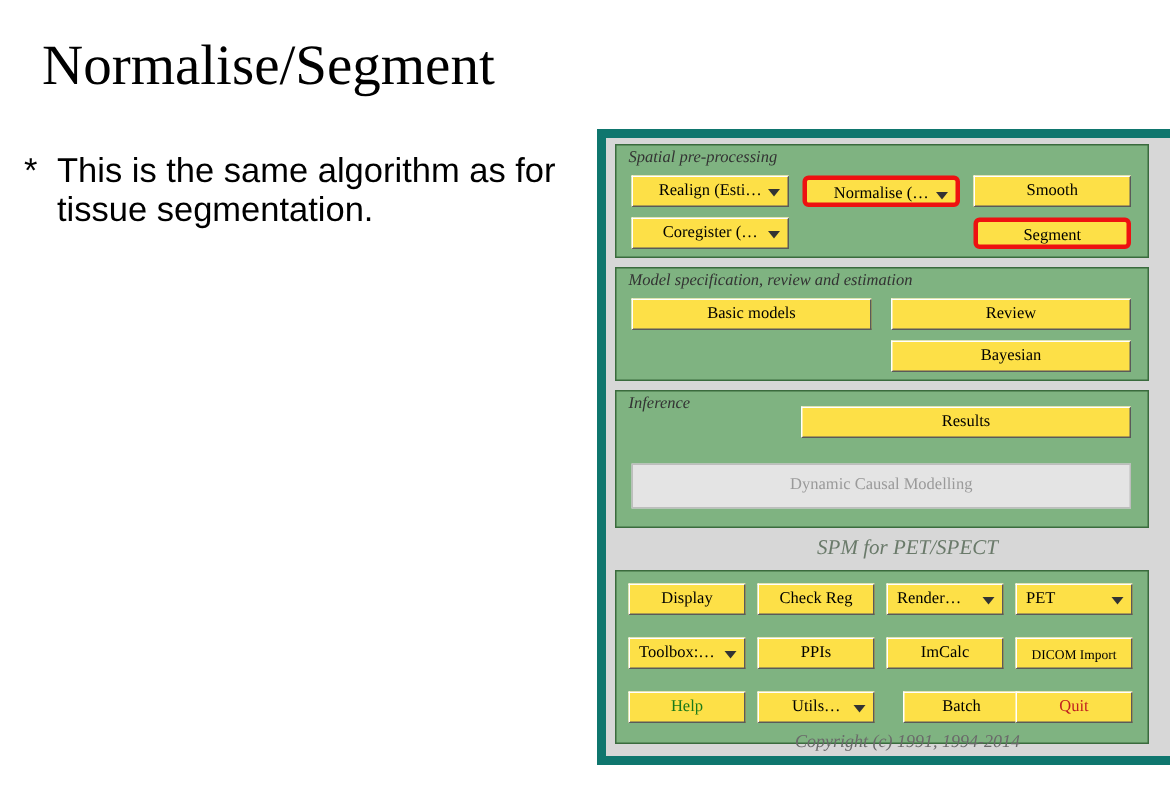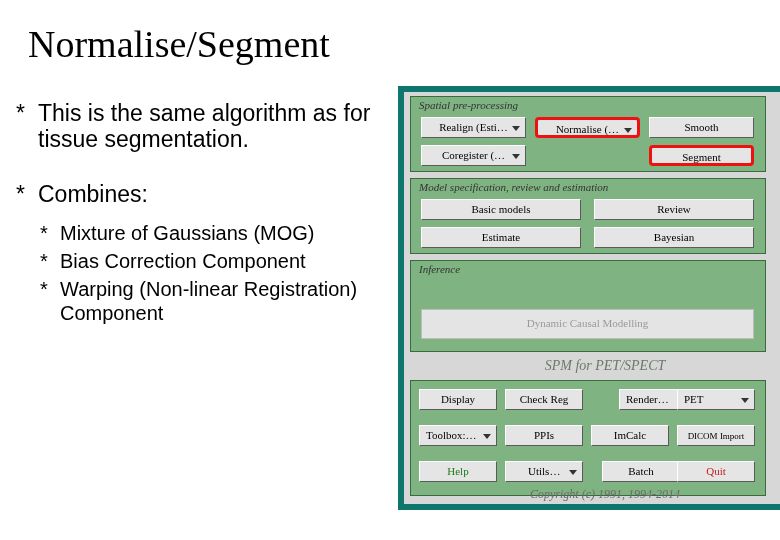--- a/index.html
+++ b/index.html
@@ -10,77 +10,69 @@
   ul.lvl1 { list-style: none; }
   ul.lvl1 > li { position: relative; padding-left: 28px; margin-bottom: 28px; font-size: 23px; line-height: 1.15; }
   ul.lvl1 > li::before { content: "*"; position: absolute; left: 6px; top: 0; font-size: 23px; }
   ul.lvl2 { list-style: none; margin-top: 14px; }
   ul.lvl2 > li { position: relative; padding-left: 22px; margin-bottom: 4px; font-size: 20px; line-height: 1.2; }
   ul.lvl2 > li::before { content: "*"; position: absolute; left: 2px; top: 0; font-size: 20px; }
 
   .panel { position: absolute; left: 398px; top: 86px; width: 414px; height: 424px; border: 6px solid #0f766e; background: #d7d7d7; font-family: "Times New Roman", Times, serif; }
   .greenbox { background: #7fb381; border: 1px solid #3a6b3d; position: absolute; }
   .sectlabel { font-style: italic; font-size: 11px; color: #333; position: absolute; left: 8px; top: 2px; }
-  .btn { position: absolute; background: #e5e5e5; border: 1px solid #5a5a5a; border-top-color: #fff; border-left-color: #fff; text-align: center; font-size: 11px; padding-top: 3px; height: 21px; }
+  .btn { position: absolute; background: #fde047; border: 1px solid #5a5a5a; border-top-color: #fff; border-left-color: #fff; text-align: center; font-size: 11px; padding-top: 3px; height: 21px; }
   .btn.dd::after { content: ""; position: absolute; right: 5px; top: 8px; border-left: 4px solid transparent; border-right: 4px solid transparent; border-top: 5px solid #333; }
   .btn.disabled { color: #9a9a9a; border-color: #bdbdbd; background: #e4e4e4; }
   .hl-red { border: 3px solid #e11; border-radius: 4px; }
   .footer { position: absolute; left: 0; bottom: 2px; width: 100%; text-align: center; font-size: 12px; color: #6a6a6a; font-style: italic; }
   .spm-label { position: absolute; left: 0; width: 100%; text-align: center; font-style: italic; color: #6a7a6a; font-size: 14px; }
 </style>
 </head>
 <body>
 
 <div class="slide">
   <div class="title">Normalise/Segment</div>
 
   <div class="content">
     <ul class="lvl1">
       <li>This is the same algorithm as for tissue segmentation.</li>
-      <li>
-        <span>Combines:</span>
-        <ul class="lvl2">
-          <li>Mixture of Gaussians (MOG)</li>
-          <li>Bias Correction Component</li>
-          <li>Warping (Non-linear Registration) Component</li>
-        </ul>
-      </li>
     </ul>
   </div>
 
   <div class="panel">
 
     <div class="greenbox" style="left:6px; top:4px; width:356px; height:76px;">
       <div class="sectlabel">Spatial pre-processing</div>
       <div class="btn dd" style="left:10px; top:20px; width:105px;">Realign (Esti…</div>
       <div class="btn dd hl-red" style="left:124px; top:20px; width:105px;">Normalise (…</div>
       <div class="btn" style="left:238px; top:20px; width:105px;">Smooth</div>
       <div class="btn dd" style="left:10px; top:48px; width:105px;">Coregister (…</div>
       <div class="btn hl-red" style="left:238px; top:48px; width:105px;">Segment</div>
     </div>
 
     <div class="greenbox" style="left:6px; top:86px; width:356px; height:76px;">
       <div class="sectlabel">Model specification, review and estimation</div>
       <div class="btn" style="left:10px; top:20px; width:160px;">Basic models</div>
       <div class="btn" style="left:183px; top:20px; width:160px;">Review</div>
-      <div class="btn" style="left:10px; top:48px; width:160px;">Estimate</div>
       <div class="btn" style="left:183px; top:48px; width:160px;">Bayesian</div>
     </div>
 
     <div class="greenbox" style="left:6px; top:168px; width:356px; height:92px;">
       <div class="sectlabel">Inference</div>
+      <div class="btn" style="left:123px; top:10px; width:220px;">Results</div>
       <div class="btn disabled" style="left:10px; top:48px; width:333px; height:30px; padding-top:7px;">Dynamic Causal Modelling</div>
     </div>
 
     <div class="spm-label" style="top:266px;">SPM for PET/SPECT</div>
 
     <div class="greenbox" style="left:6px; top:288px; width:356px; height:116px;">
       <div class="btn" style="left:8px; top:8px; width:78px;">Display</div>
       <div class="btn" style="left:94px; top:8px; width:78px;">Check Reg</div>
-      <div class="btn dd" style="left:180px; top:8px; width:78px; text-align:left; padding-left:6px;margin-left:28px;">Render…</div>
+      <div class="btn dd" style="left:180px; top:8px; width:78px; text-align:left; padding-left:6px;">Render…</div>
       <div class="btn dd" style="left:266px; top:8px; width:78px; text-align:left; padding-left:6px;">PET</div>
 
       <div class="btn dd" style="left:8px; top:44px; width:78px; text-align:left; padding-left:6px;">Toolbox:…</div>
       <div class="btn" style="left:94px; top:44px; width:78px;">PPIs</div>
       <div class="btn" style="left:180px; top:44px; width:78px;">ImCalc</div>
       <div class="btn" style="left:266px; top:44px; width:78px; font-size:9px; padding-top:5px;">DICOM Import</div>
 
       <div class="btn" style="left:8px; top:80px; width:78px; color:#1a7a1a;">Help</div>
       <div class="btn dd" style="left:94px; top:80px; width:78px; text-align:left; padding-left:22px;">Utils…</div>
       <div class="btn" style="left:180px; top:80px; width:78px;margin-left:11px;">Batch</div>

